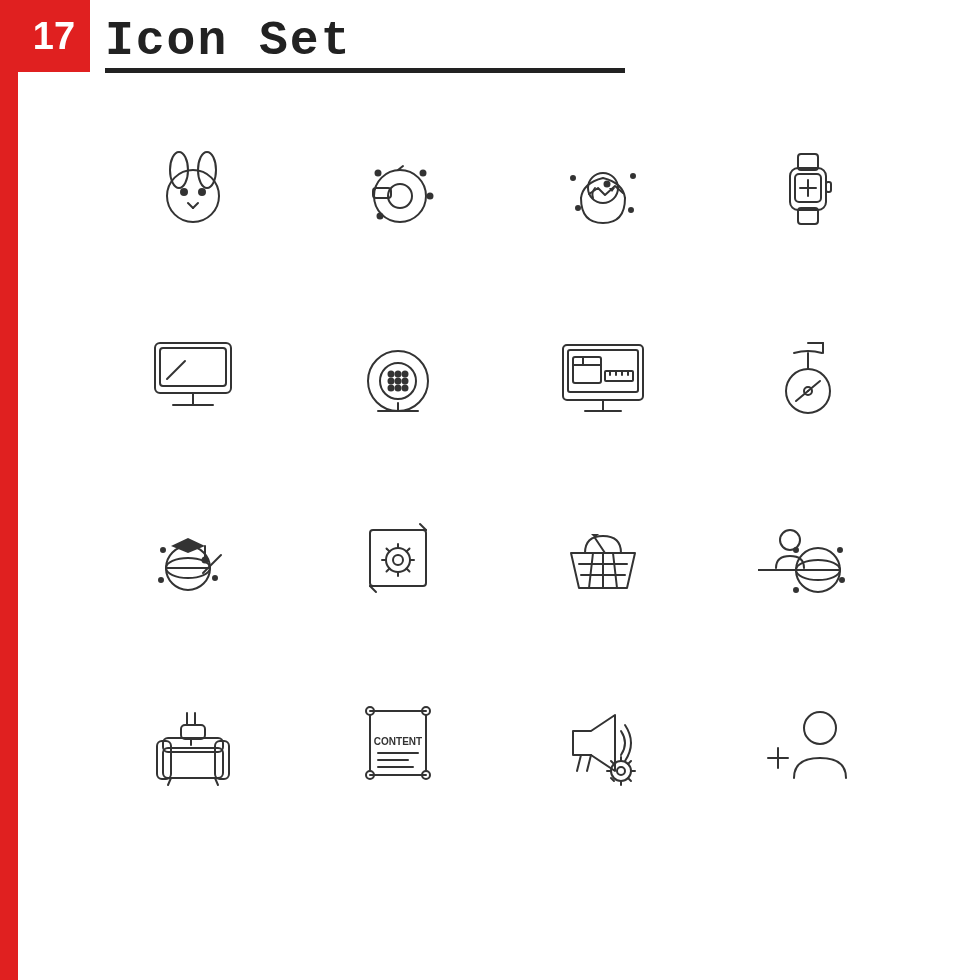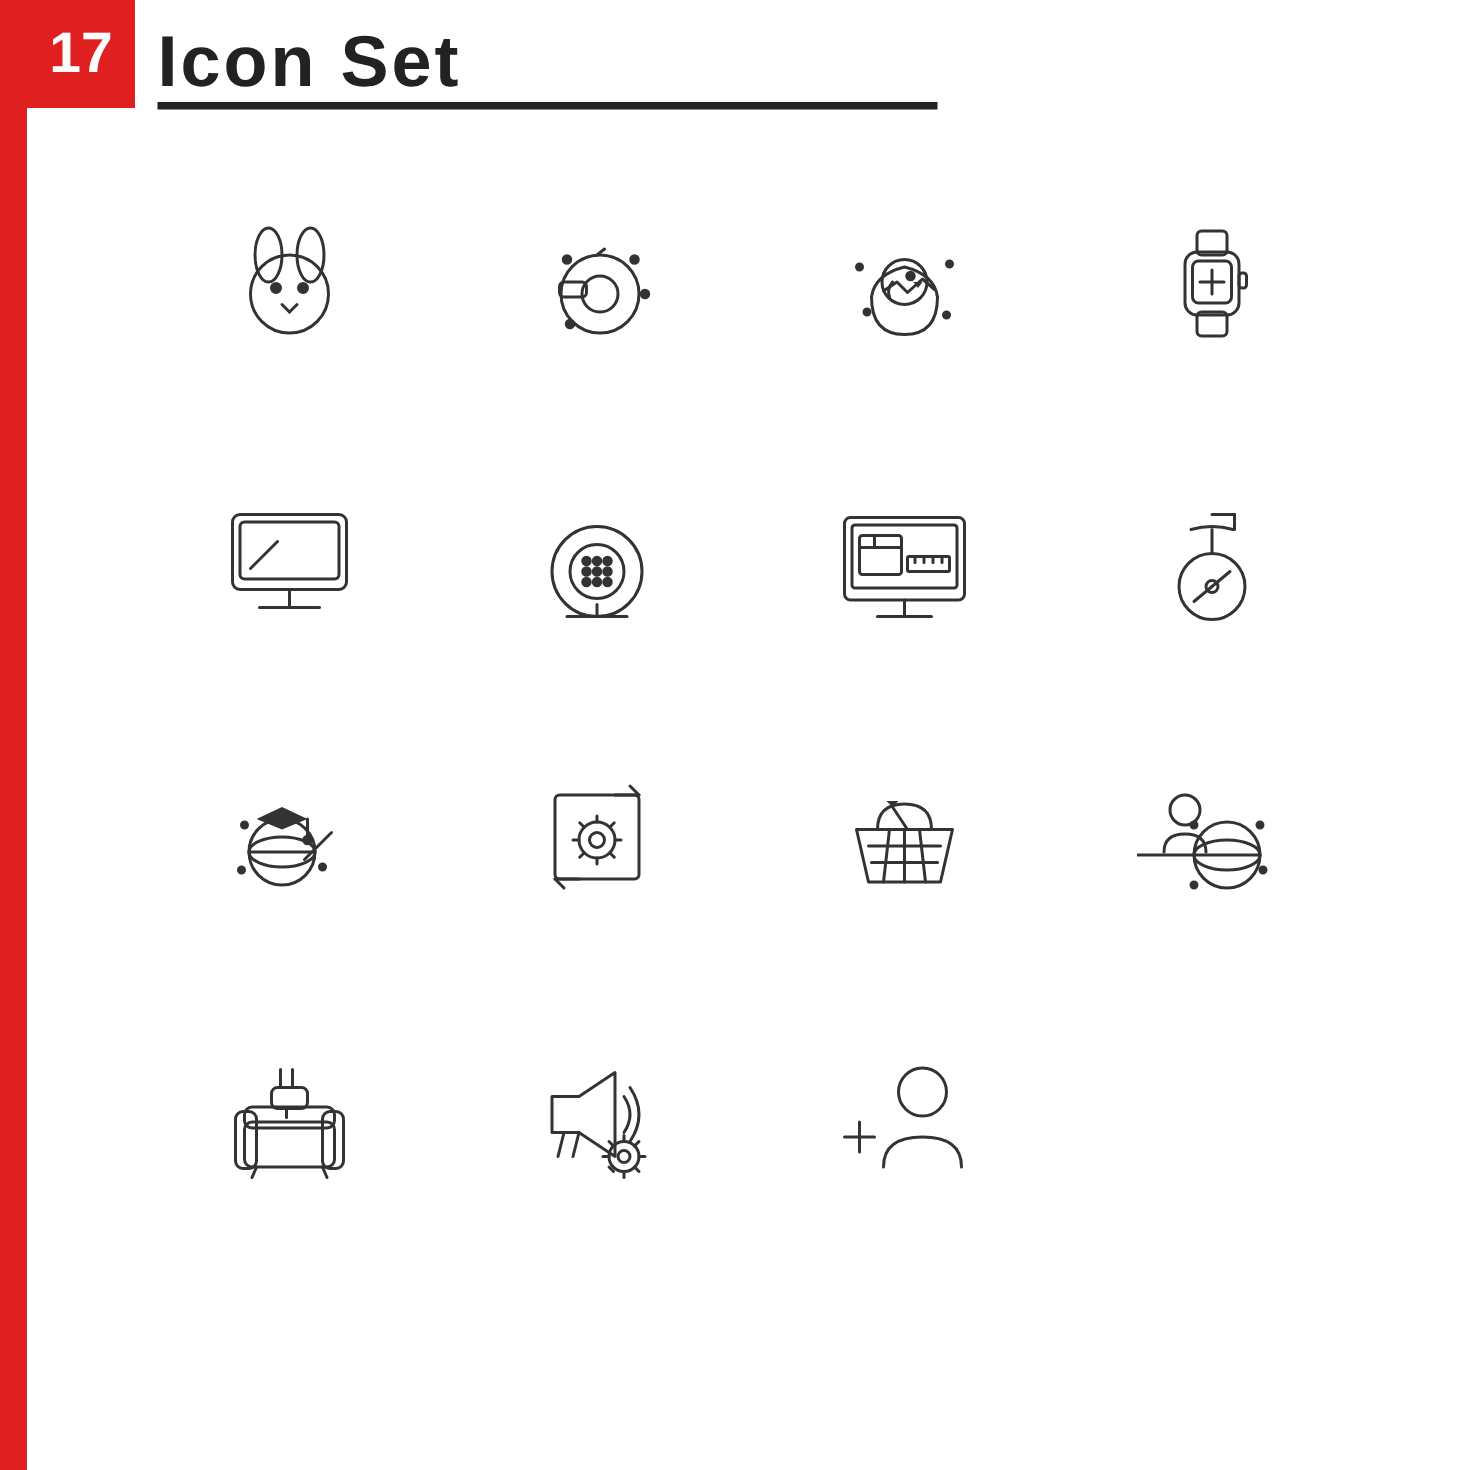--- a/index.html
+++ b/index.html
@@ -38,20 +38,21 @@
 
     
     .title {
       position: absolute;
       left: 105px;
       top: 14px;
       font-size: 48px;
       font-weight: bold;
       color: #222;
       letter-spacing: 2px;
+      font-family: Liberation Mono, monospace;
     }
 
     
     .title-bar {
       position: absolute;
       left: 105px;
       top: 68px;
       width: 520px;
       height: 5px;
       background: #222;
@@ -344,20 +345,40 @@
 
       <line x1="44" y1="20" x2="44" y2="32"></line>
       <line x1="52" y1="20" x2="52" y2="32"></line>
 
       <rect x="38" y="32" width="24" height="14" rx="4"></rect>
 
       <line x1="48" y1="46" x2="48" y2="52"></line>
     </svg>
   </div>
 
+  <div class="icon-cell">
+    <svg class="icon" viewBox="0 0 100 100">
+
+      <rect x="22" y="18" width="56" height="64" rx="3"></rect>
+
+      <text x="50" y="52" text-anchor="middle" font-size="10" font-weight="bold" fill="#333" stroke="none" font-family="Arial">CONTENT</text>
+
+      <line x1="30" y1="60" x2="70" y2="60"></line>
+      <line x1="30" y1="67" x2="60" y2="67"></line>
+      <line x1="30" y1="74" x2="65" y2="74"></line>
+
+      <circle cx="22" cy="18" r="4" fill="white" stroke="#333"></circle>
+      <circle cx="78" cy="18" r="4" fill="white" stroke="#333"></circle>
+      <circle cx="22" cy="82" r="4" fill="white" stroke="#333"></circle>
+      <circle cx="78" cy="82" r="4" fill="white" stroke="#333"></circle>
+
+      <line x1="22" y1="18" x2="78" y2="18" stroke="#333" stroke-dasharray="0"></line>
+      <line x1="22" y1="82" x2="78" y2="82" stroke="#333" stroke-dasharray="0"></line>
+    </svg>
+  </div>
 
   <div class="icon-cell">
     <svg class="icon" viewBox="0 0 100 100">
 
       <path d="M20 38 L20 62 L38 62 L62 78 L62 22 L38 38 Z"></path>
 
       <path d="M68 38 Q76 50 68 62" fill="none"></path>
       <path d="M72 32 Q84 50 72 68" fill="none"></path>
 
       <line x1="28" y1="62" x2="24" y2="78"></line>

